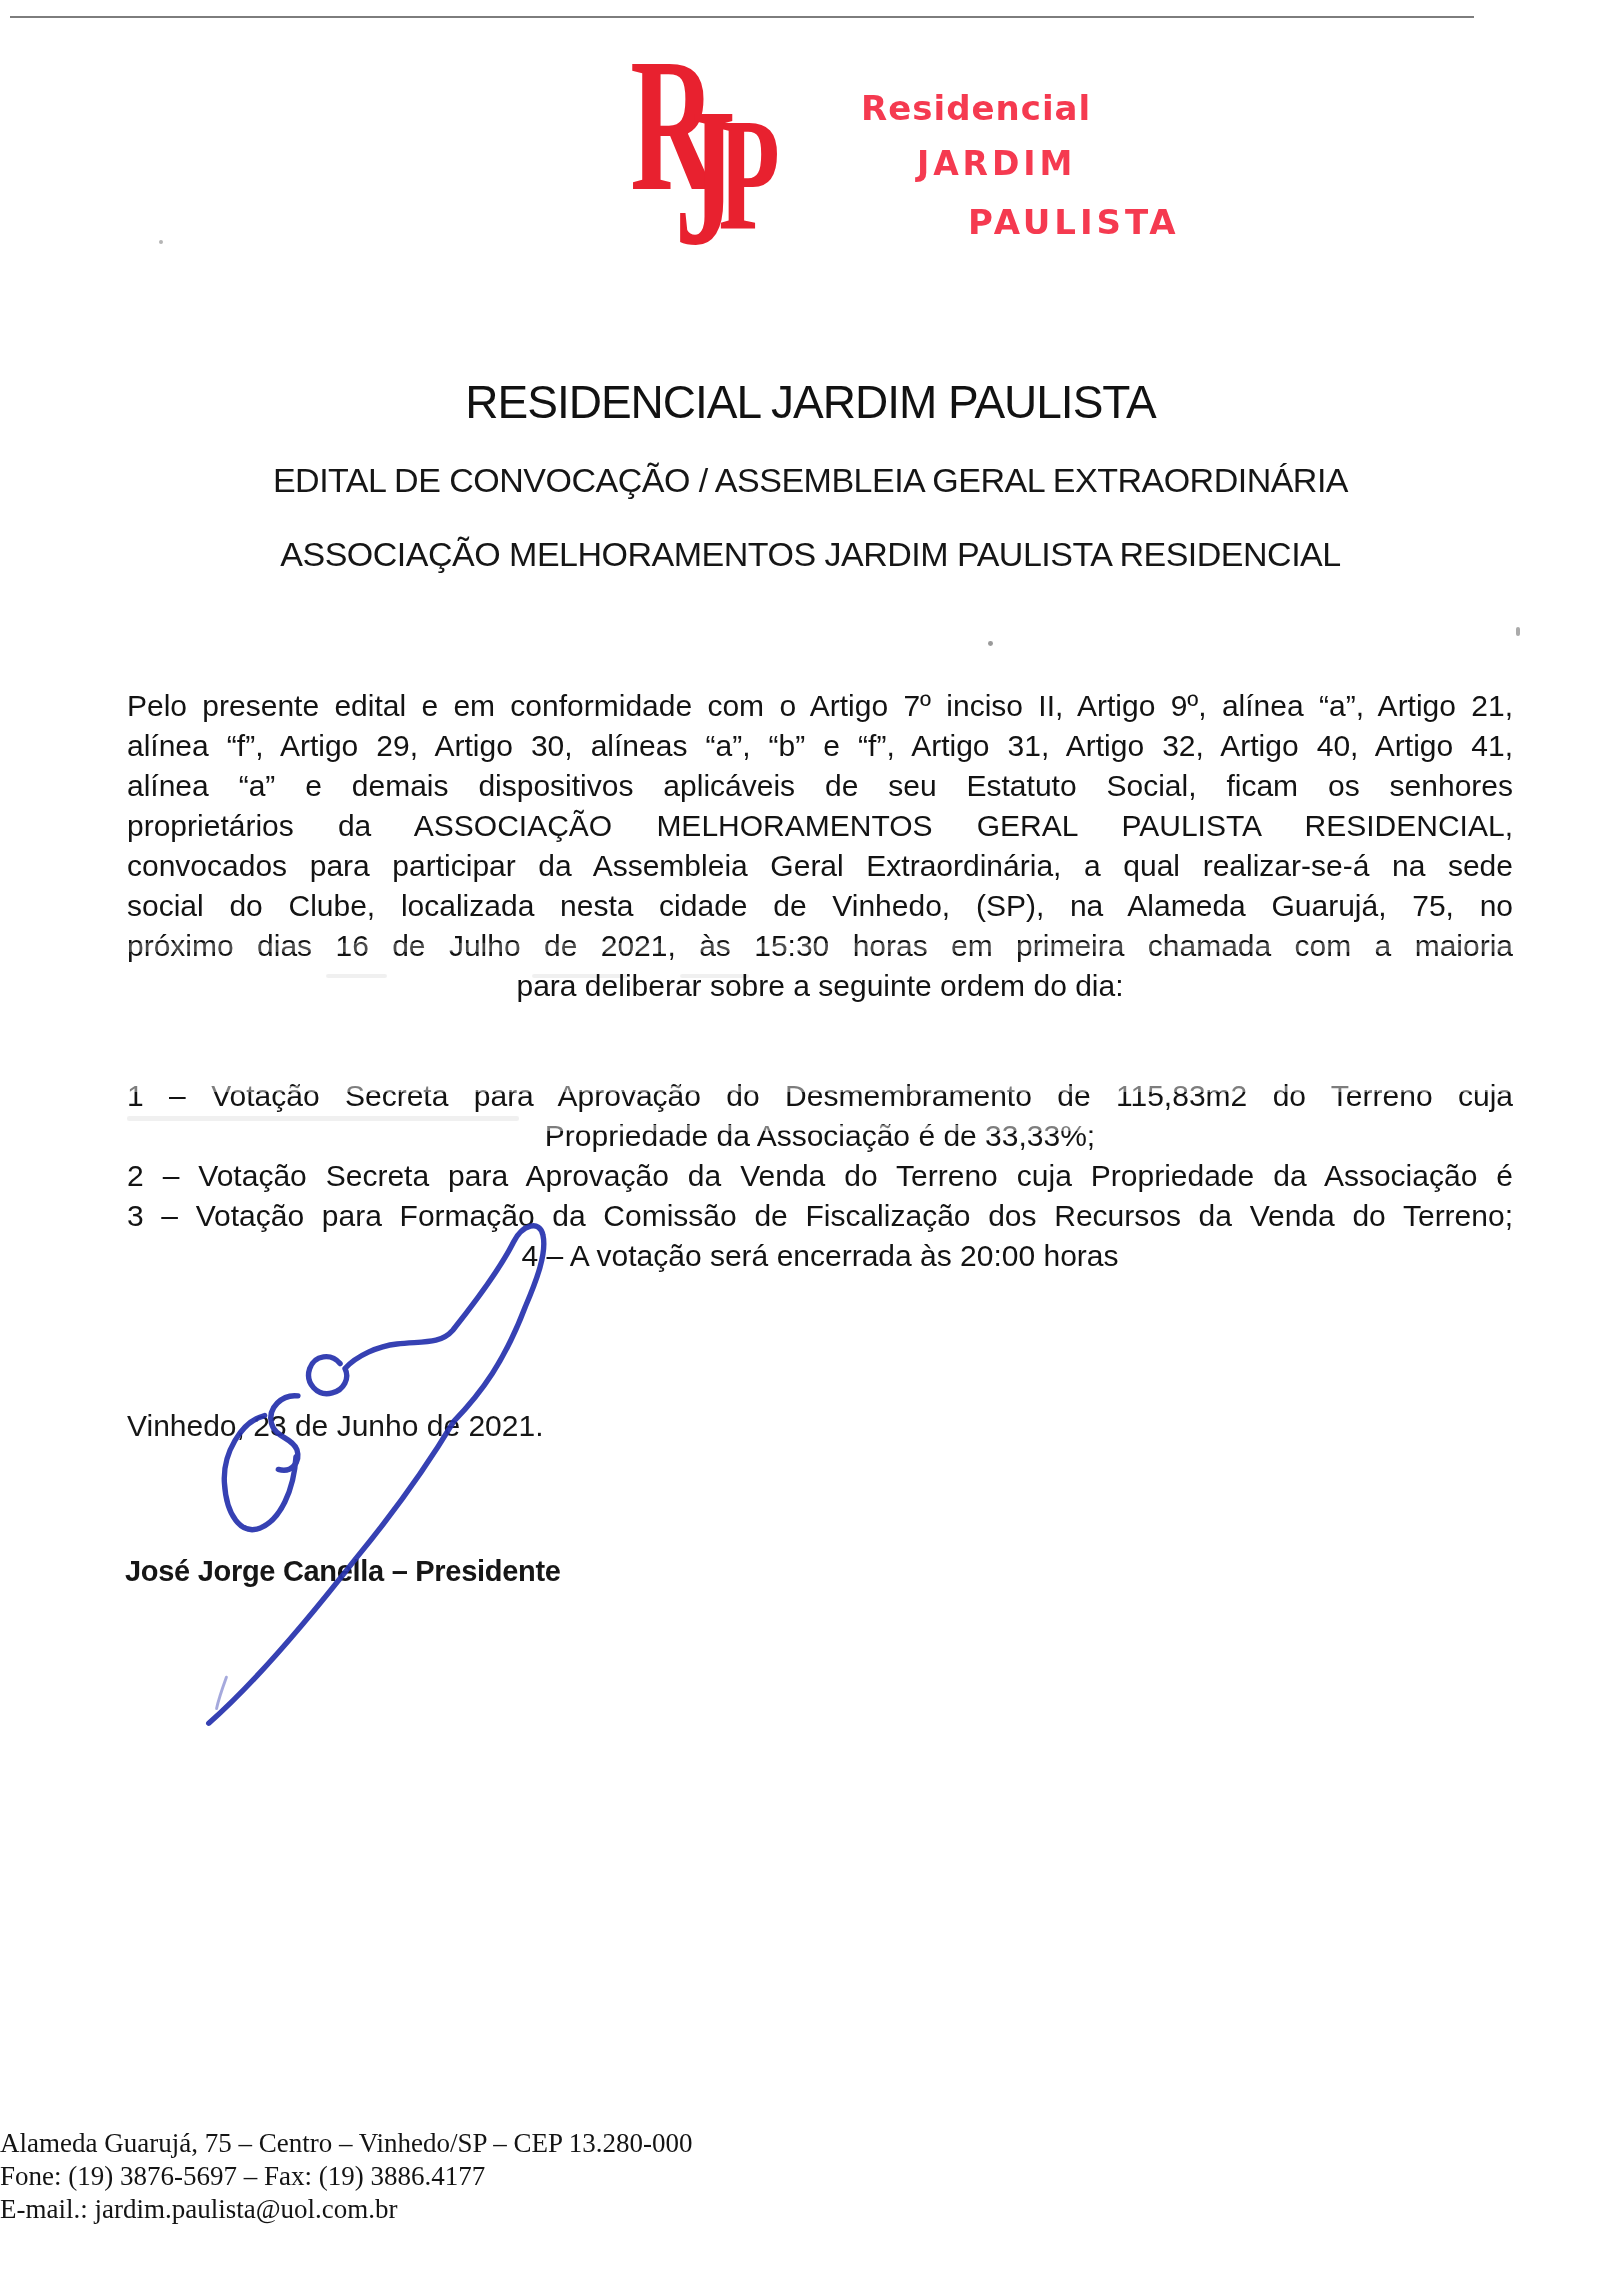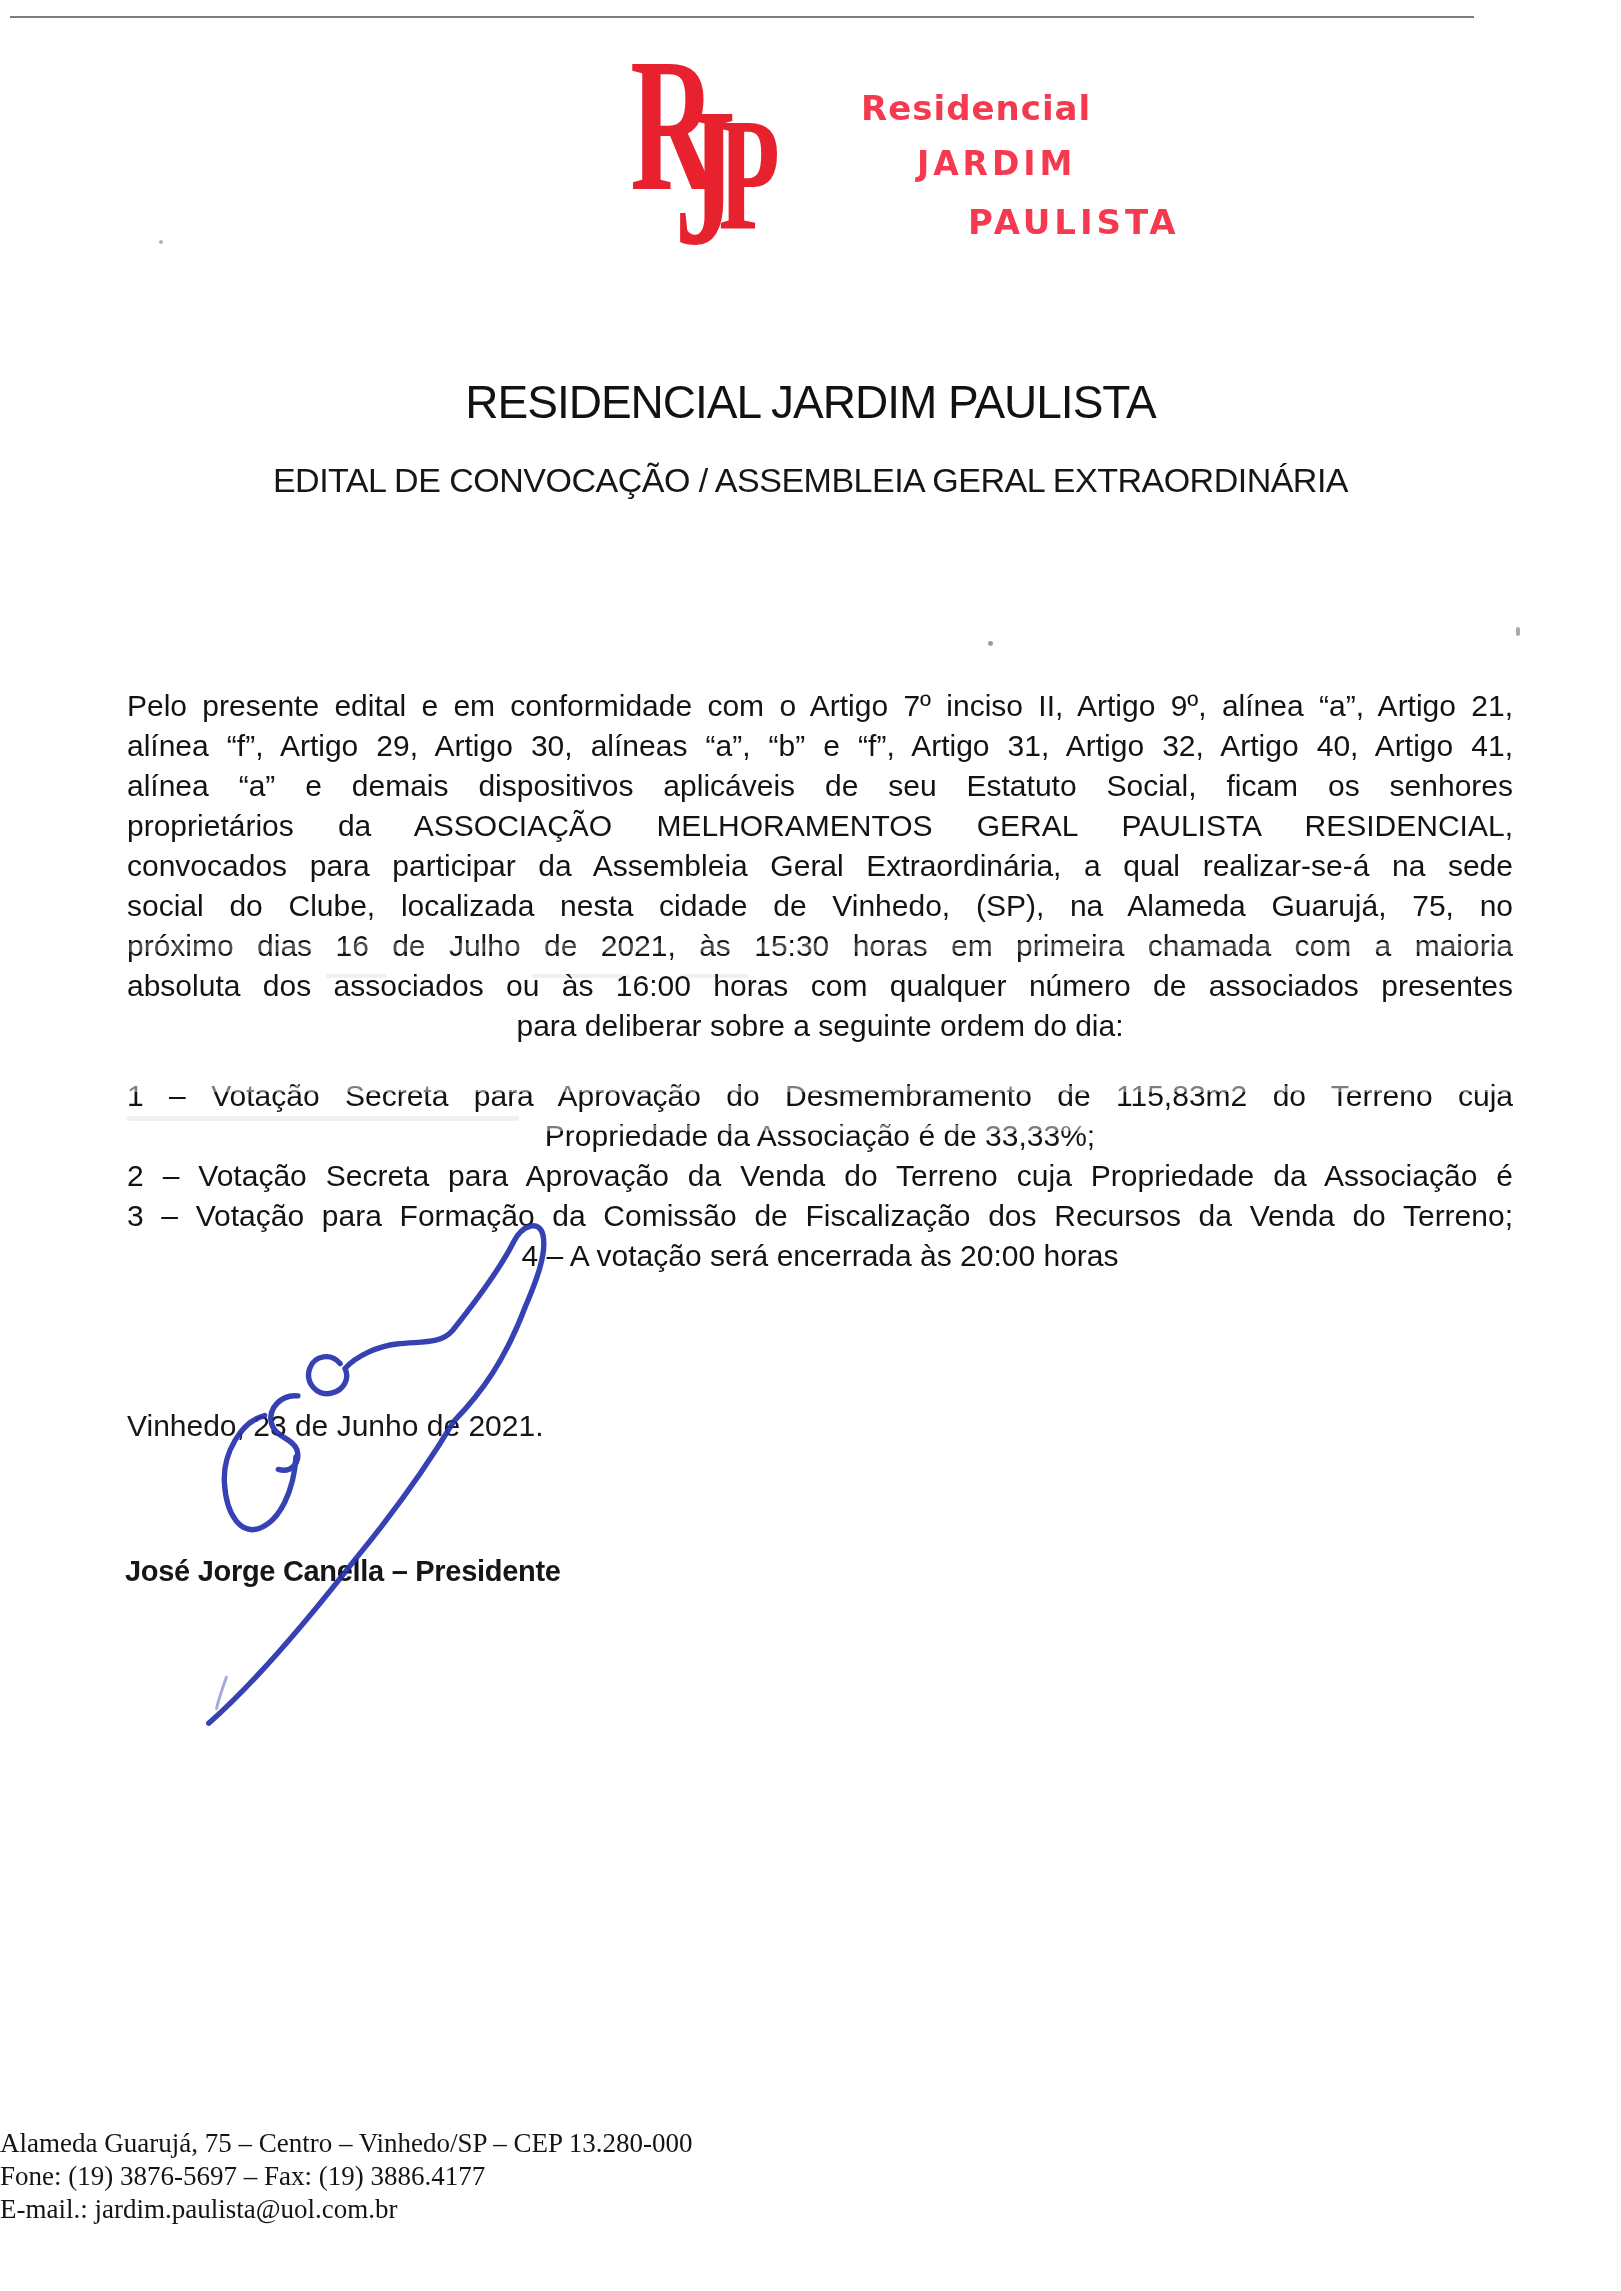--- a/index.html
+++ b/index.html
@@ -57,30 +57,30 @@
       <text x="113" y="205" font-size="200">J</text>
     </g>
   </svg>
 
   <div class="brand brand-1">Residencial</div>
   <div class="brand brand-2">JARDIM</div>
   <div class="brand brand-3">PAULISTA</div>
 
   <div class="h-title">RESIDENCIAL JARDIM PAULISTA</div>
   <div class="h-sub h-sub1">EDITAL DE CONVOCAÇÃO / ASSEMBLEIA GERAL EXTRAORDINÁRIA</div>
+  <div class="h-sub h-sub2">ASSOCIAÇÃO MELHORAMENTOS JARDIM PAULISTA RESIDENCIAL</div>
 
   <div class="textcol para">
     <div class="jline">Pelo presente edital e em conformidade com o Artigo 7º inciso II, Artigo 9º, alínea “a”, Artigo 21,</div>
     <div class="jline">alínea “f”, Artigo 29, Artigo 30, alíneas “a”, “b” e “f”, Artigo 31, Artigo 32, Artigo 40, Artigo 41,</div>
     <div class="jline">alínea “a” e demais dispositivos aplicáveis de seu Estatuto Social, ficam os senhores</div>
     <div class="jline">proprietários da ASSOCIAÇÃO MELHORAMENTOS GERAL PAULISTA RESIDENCIAL,</div>
     <div class="jline">convocados para participar da Assembleia Geral Extraordinária, a qual realizar-se-á na sede</div>
     <div class="jline">social do Clube, localizada nesta cidade de Vinhedo, (SP), na Alameda Guarujá, 75, no</div>
     <div class="jline">próximo dias 16 de Julho de 2021, às 15:30 horas em primeira chamada com a maioria</div>
-    <div class="jline">absoluta dos associados ou às 16:00 horas com qualquer número de associados presentes</div>
     <div class="nline">para deliberar sobre a seguinte ordem do dia:</div>
   </div>
 
   <div class="textcol agenda">
     <div class="jline">1 – Votação Secreta para Aprovação do Desmembramento de 115,83m2 do Terreno cuja</div>
     <div class="nline">Propriedade da Associação é de 33,33%;</div>
     <div class="jline">2 – Votação Secreta para Aprovação da Venda do Terreno cuja Propriedade da Associação é</div>
     <div class="jline">3 – Votação para Formação da Comissão de Fiscalização dos Recursos da Venda do Terreno;</div>
     <div class="nline">4 – A votação será encerrada às 20:00 horas</div>
   </div>

